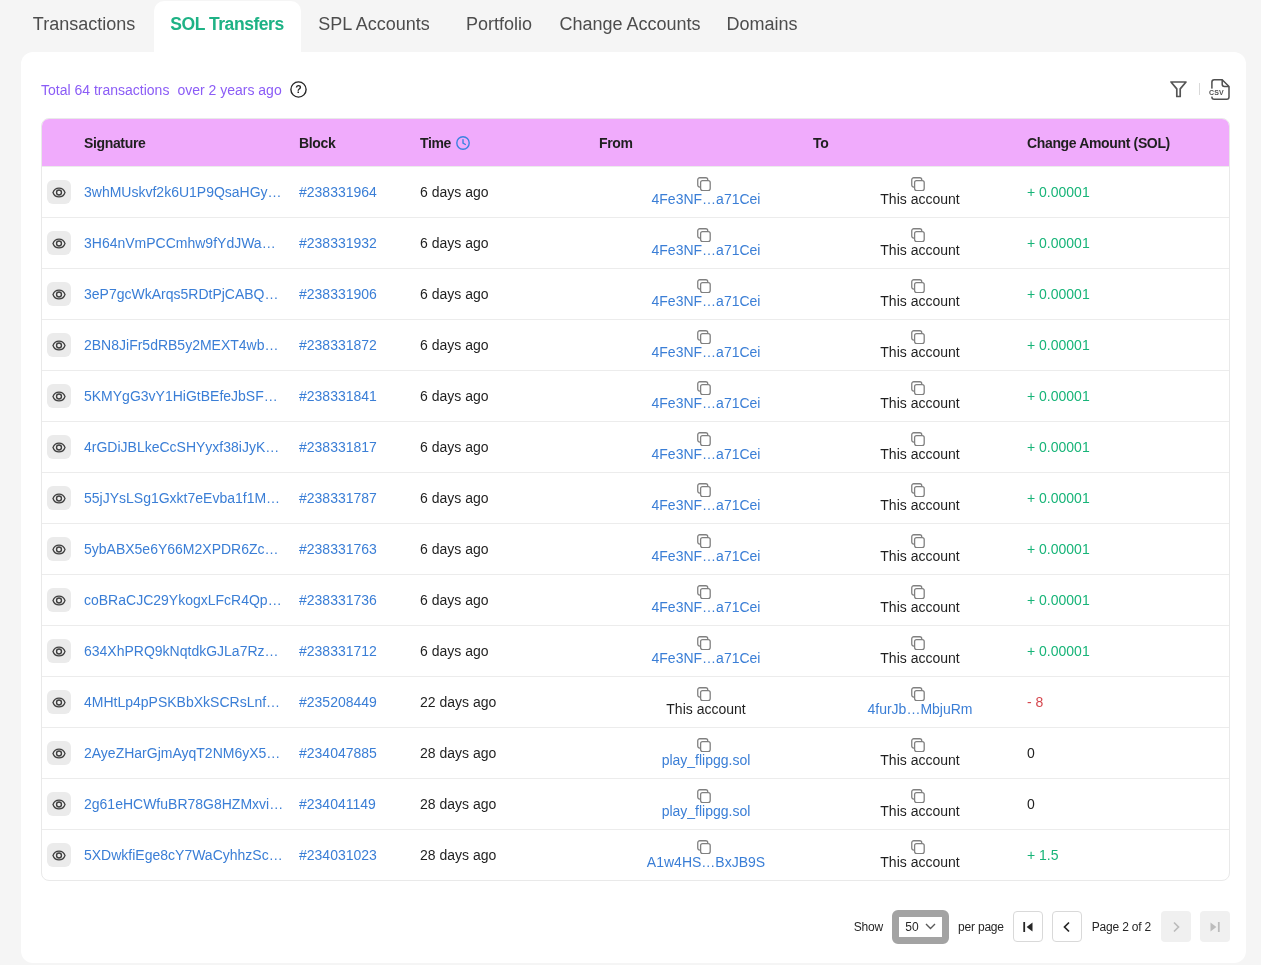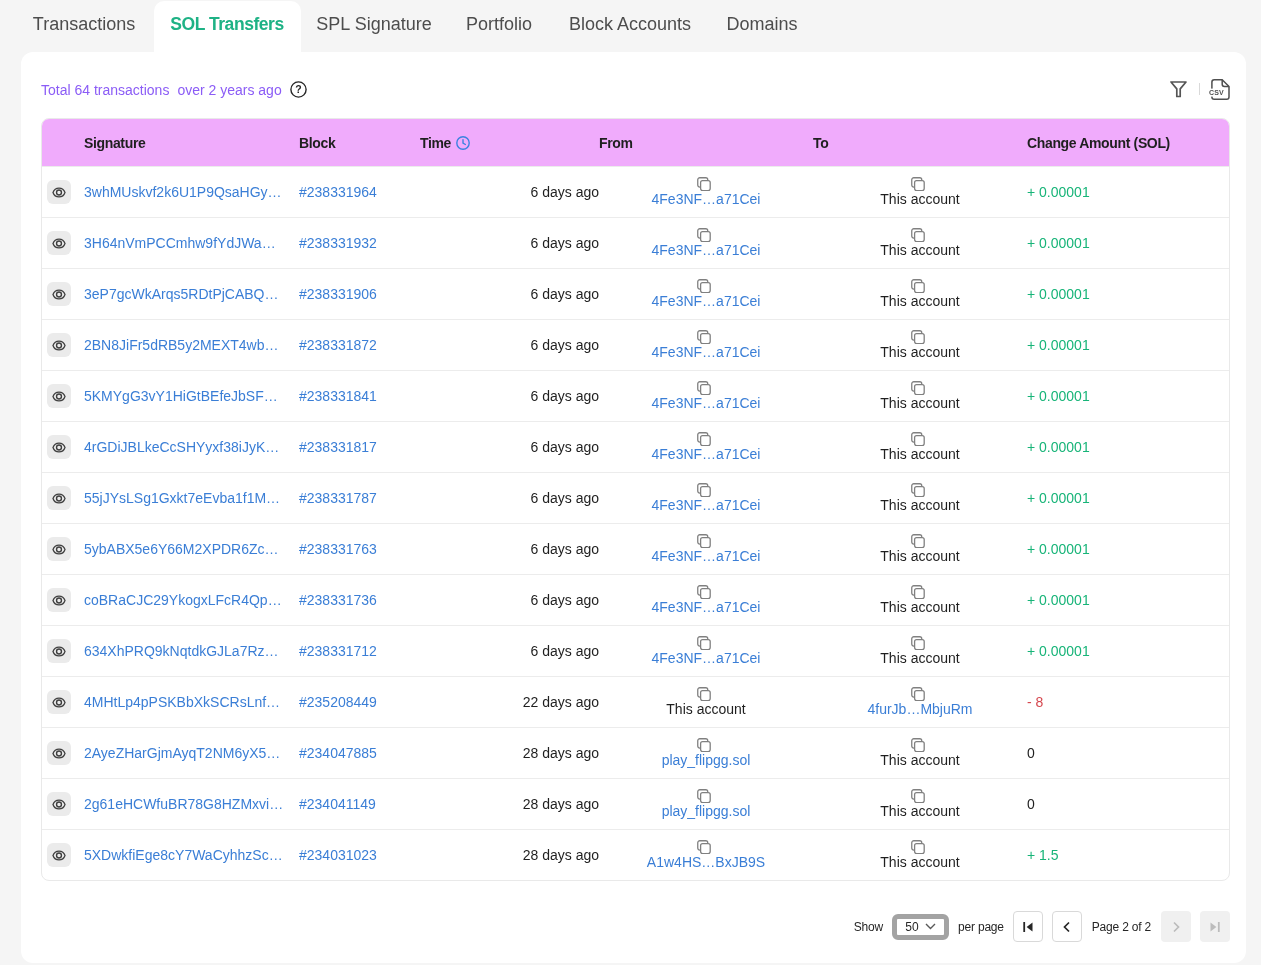--- a/index.html
+++ b/index.html
@@ -15,51 +15,51 @@
 .topicons { position:absolute; top:78px; right:31px; height:22px; display:flex; align-items:center; }
 .sep { width:1px; height:12px; background:#d9d9d9; margin:0 11px; }
 .tablewrap { position:absolute; left:41px; top:118px; width:1189px; border:1px solid #e9e9e9; border-radius:8px; overflow:hidden; background:#fff; }
 table { width:100%; table-layout:fixed; border-collapse:separate; border-spacing:0; font-size:14px; }
 th { height:48px; background:#f0abfc; font-weight:bold; color:#1f1f1f; text-align:left; font-size:14px; border-bottom:1px solid #ececec; letter-spacing:-0.35px; }
 td { height:51px; border-bottom:1px solid #ececec; color:#1f1f1f; white-space:nowrap; overflow:hidden; }
 tr:last-child td { border-bottom:none; height:50px; }
 .c1 { width:42px; padding-left:5px; }
 .c2 { width:215px; }
 .c3 { width:121px; }
-.c4 { width:179px;text-align:right; }
+.c4 { width:179px; }
 .c5 { width:214px; }
 .c6 { width:214px; }
 .c7 { width:202px; }
 a { color:#3a7ed6; text-decoration:none; }
 .eyebtn { width:24px; height:24px; background:#ebebeb; border-radius:6px; display:flex; align-items:center; justify-content:center; }
 .addr { display:flex; align-items:center;flex-direction:column; }
 .addr svg { margin-right:4px; flex:none; }
 .green { color:#17b478; }
 .red { color:#d6484f; }
 .thflex { display:flex; align-items:center; }
 .thflex svg { margin-left:5px; }
 .pager { position:absolute; right:31px; top:911px; height:31px; display:flex; align-items:center; font-size:12px; color:#262626; }
 .pager > * { margin-left:9px; }
 .pager > *:first-child { margin-left:0; }
-.selbox { width:57px; height:26px; border:5px solid #a3a3a3; border-radius:6px; display:flex; align-items:center; justify-content:center; background:#fff; }
+.selbox { width:57px; height:34px; border:7px solid #a3a3a3; border-radius:6px; display:flex; align-items:center; justify-content:center; background:#fff; }
 .selbox span { margin-right:6px; }
 .pbtn { width:30px; height:31px; border:1px solid #d9d9d9; border-radius:4px; background:#fff; display:flex; align-items:center; justify-content:center; }
 .pbtn.dis { background:#f0f0f0; border:none; }
 .pagetext { margin-left:10px; letter-spacing:-0.2px; }
 .pbtn.m10 { margin-left:10px; }
 .ptxt { letter-spacing:-0.2px; }
 </style>
 </head>
 <body>
 <div class="tabactive-bg"></div>
 <div class="tablabel" style="left:84px;text-align:center;">Transactions</div>
 <div class="tablabel act" style="left:227px;">SOL Transfers</div>
-<div class="tablabel" style="left:374px;">SPL Signature</div>
+<div class="tablabel" style="left:374px;">SPL Accounts</div>
 <div class="tablabel" style="left:499px;">Portfolio</div>
-<div class="tablabel" style="left:630px;">Block Accounts</div>
+<div class="tablabel" style="left:630px;">Change Accounts</div>
 <div class="tablabel" style="left:762px;">Domains</div>
 <div class="card"></div>
 <div class="totalrow">Total 64 transactions<span class="sp"></span>over 2 years ago
 <svg class="qicon" width="17" height="17" viewBox="0 0 17 17" fill="none">
       <circle cx="8.5" cy="8.5" r="7.6" stroke="#262626" stroke-width="1.4"></circle>
       <text x="8.5" y="12.2" text-anchor="middle" font-size="10.5" font-weight="bold" fill="#262626" font-family="Liberation Sans">?</text>
     </svg>
 </div>
 <div class="topicons">
 <svg width="19" height="19" viewBox="0 0 19 19" fill="none">

